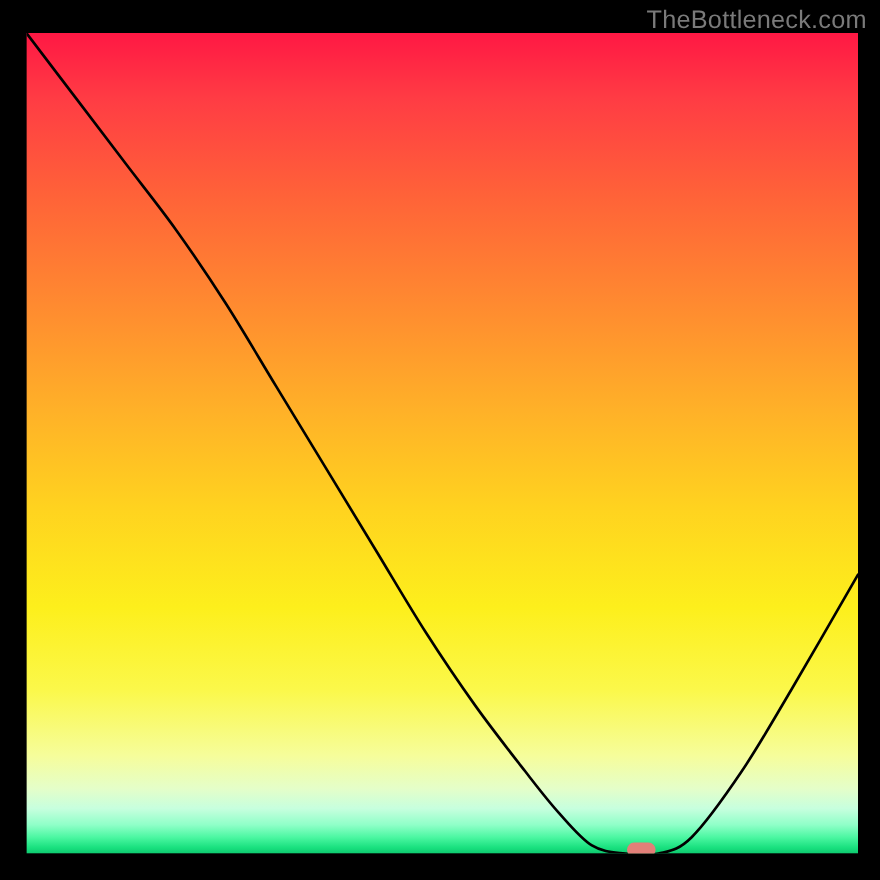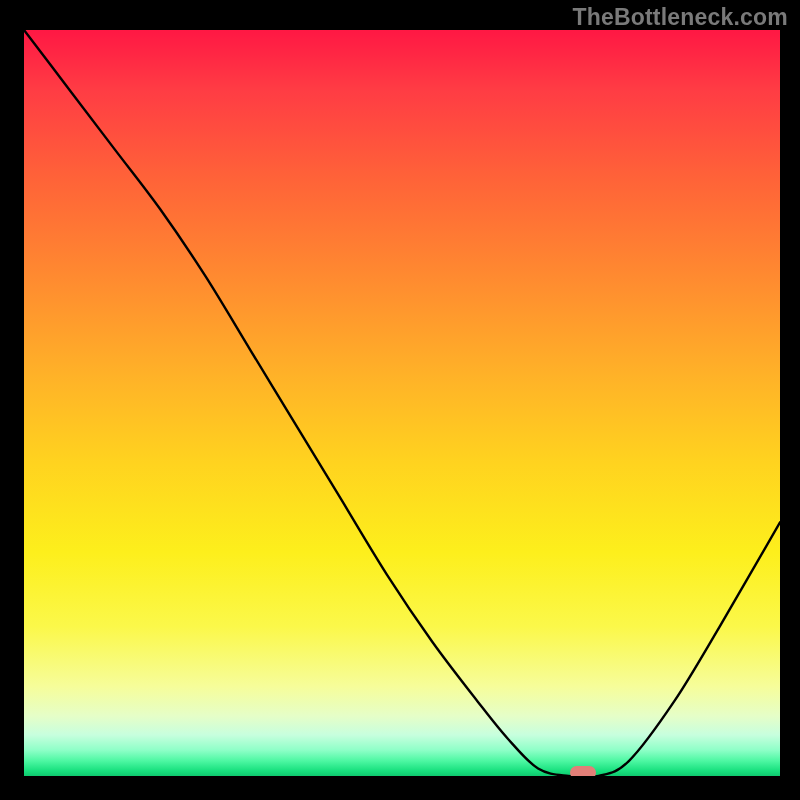--- a/index.html
+++ b/index.html
@@ -58,21 +58,21 @@
     height: 13px;
     border-radius: 7px;
     background: #e27f78;
   }
   .watermark {
     position: absolute;
     top: 4px;
     right: 12px;
     font-family: Arial, Helvetica, sans-serif;
     font-size: 23px;
-    font-weight: 700;
+    font-weight: 400;
     color: #7a7a7a;
     letter-spacing: 0.2px;
   }
 </style>
 </head>
 <body>
 
 <div class="stage">
 
   <div class="watermark">TheBottleneck.com</div>

